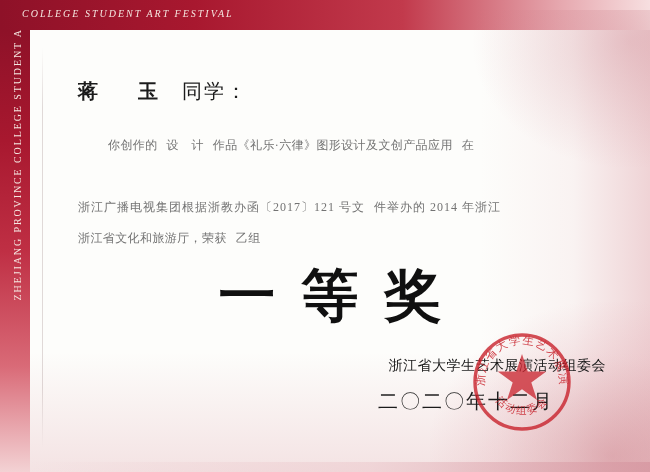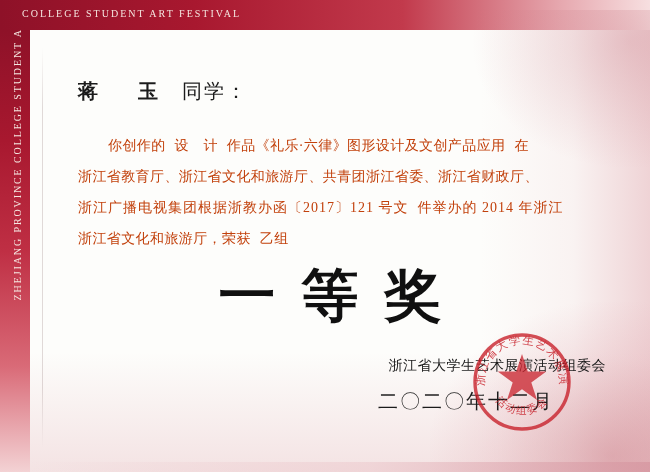--- a/index.html
+++ b/index.html
@@ -24,20 +24,21 @@
 
   
   .top-banner {
     position: absolute;
     left: 0;
     top: 0;
     width: 650px;
     height: 34px;
     background: linear-gradient(to right, #8e1128 0%, #a8182f 30%, #c23a4c 62%, #e6a7ae 86%, #f7dfe0 100%);
     overflow: hidden;
+    font-style: italic;
   }
   .top-banner-text {
     position: absolute;
     left: 22px;
     top: 8px;
     font-size: 10px;
     letter-spacing: 2.0px;
     color: #f5e6e0;
     font-family: "Liberation Serif", "DejaVu Serif", serif;
     white-space: nowrap;
@@ -152,23 +153,23 @@
   .salutation .suffix {
     margin-left: 14px;
     letter-spacing: 2px;
   }
 
   .body-text {
     position: absolute;
     left: 48px;
     top: 100px;
     width: 520px;
-    font-size: 14px;
+    font-size: 12px;
     line-height: 31px;
-    color: #c2410c;
+    color: #737373;
     font-family: "Liberation Serif", "DejaVu Serif", serif;
     text-align: justify;
     letter-spacing: 0.4px;
   }
   .body-text .indent { display: inline-block; width: 30px; }
   .body-text .sp { display: inline-block; width: 9px; }
   .body-text .grp { letter-spacing: 1px; }
 
   .award {
     position: absolute;
@@ -250,21 +251,21 @@
     <div class="fold-line"></div>
 
     <div class="content">
 
       <div class="salutation">
         <span class="name">蒋　玉</span><span class="suffix">同学：</span>
       </div>
 
       <div class="body-text">
         <span class="indent"></span><span>你创作的</span><span class="sp"></span><span>设　计</span><span class="sp"></span><span>作品《礼乐·六律》图形设计及文创产品应用</span><span class="sp"></span><span>在</span><br>
-        <span>浙江省教育厅、浙江省文化和旅游厅、共青团浙江省委、浙江省财政厅、</span><br>
+        <br>
         <span class="grp">浙江广播电视集团根据浙教办函〔2017〕121 号文</span><span class="sp"></span><span class="grp">件举办的 2014 年浙江</span><br>
         <span>浙江省文化和旅游厅，荣获</span><span class="sp"></span><span>乙组</span>
       </div>
 
       <div class="award">一等奖</div>
 
       <div class="sign-org">浙江省大学生艺术展演活动组委会</div>
       <div class="sign-date">二〇二〇年十二月</div>
 
       <div class="seal">

